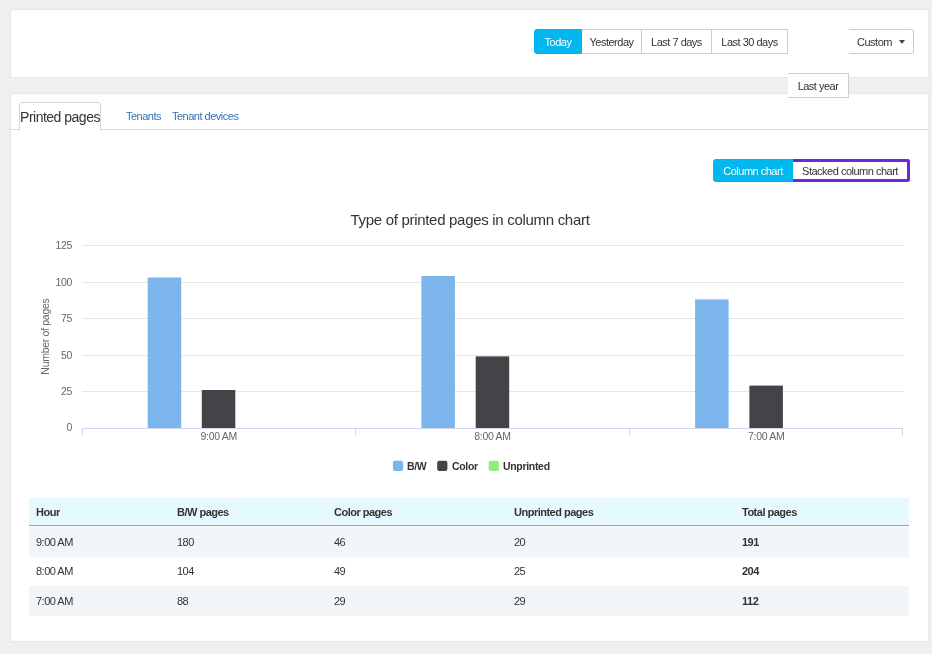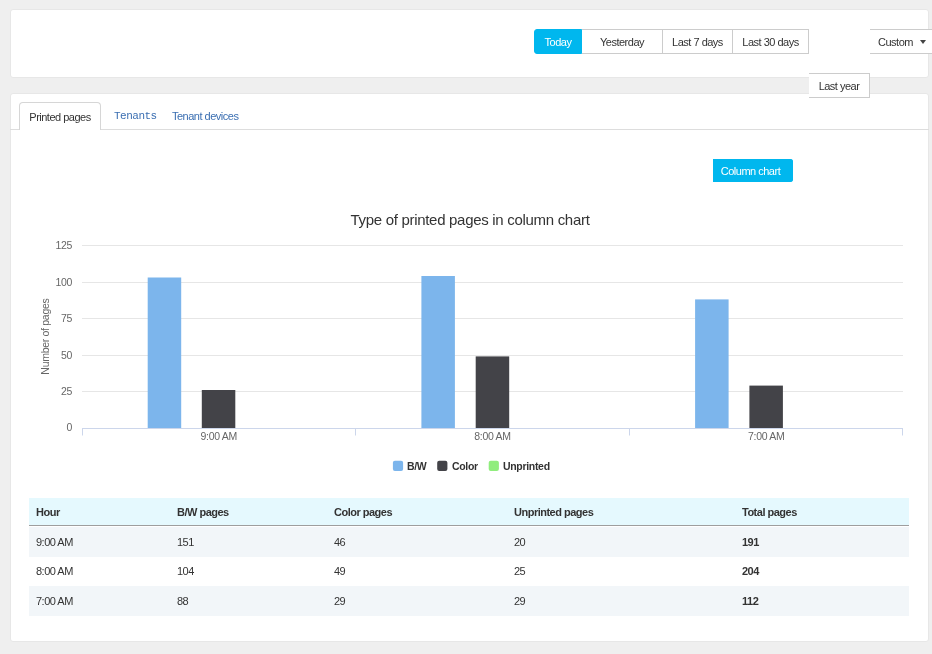--- a/index.html
+++ b/index.html
@@ -13,62 +13,63 @@
 #dates { left:534px; top:29px; height:25px; }
 #dates .b { height:25px; border:1px solid #ccc; border-left-width:0; background:#fff; color:#333;
   font-size:11px; letter-spacing:-0.5px; display:flex; align-items:center; justify-content:center; }
 #dates .b:first-child { border-left-width:1px; border-radius:3px 0 0 3px; }
 #dates .b:last-child { border-radius:0 3px 3px 0;justify-content:center; }
 #dates .b.on { background:#00b7ee; border-color:#00b7ee; color:#fff; }
 .caret { display:inline-block; width:0; height:0; border-left:4px solid transparent; border-right:4px solid transparent; border-top:4px solid #444; margin-left:7px; border-left-width:3px; border-right-width:3px; }
 
 
 #tabline { left:10px; top:129px; width:919px; height:1px; background:#ddd; }
-#tab1 { left:19px; top:102px; width:82px; height:28px; background:#fff; border:1px solid #d6d6d6; border-bottom:none; border-radius:4px 4px 0 0; color:#333; font-size:11px; letter-spacing:-0.5px; display:flex; align-items:center; justify-content:center; z-index:2; }
+#tab1 { left:19px; top:102px; width:82px; height:28px; background:#fff; border:1px solid #d6d6d6; border-bottom:none; border-radius:4px 4px 0 0; color:#333; font-size:14px; letter-spacing:-0.5px; display:flex; align-items:center; justify-content:center; z-index:2; }
 .tablink { top:102px; height:28px; display:flex; align-items:center; color:#3b6fb2; font-size:11px; letter-spacing:-0.5px; }
-#tab2 { left:114px;font-family:Liberation Mono, monospace; }
+#tab2 { left:126px; }
 #tab3 { left:172px; }
 
 
 #ctoggle { left:713px; top:159px; height:23px; }
-#ctoggle .b { height:23px; border:5px solid #6d28d9; background:#fff; color:#333; font-size:11px; letter-spacing:-0.5px; display:flex; align-items:center; justify-content:center; }
+#ctoggle .b { height:23px; border:3px solid #6d28d9; background:#fff; color:#333; font-size:11px; letter-spacing:-0.5px; display:flex; align-items:center; justify-content:center; }
 #ctoggle .b.on { background:#00b7ee; border-color:#00b7ee; color:#fff; border-radius:3px 0 0 3px; }
 #ctoggle .b:last-child { border-left-width:0; border-radius:0 3px 3px 0; }
 
 
 .trow { left:29px; width:880px; position:absolute; font-size:11px; letter-spacing:-0.5px; color:#333; }
 .trow span { position:absolute; top:50%; transform:translateY(-50%); white-space:nowrap; }
 .c1 { left:7px; } .c2 { left:148px; } .c3 { left:305px; } .c4 { left:485px; } .c5 { left:713px; }
 #thead { top:498px; height:28px; background:#e5f9fe; border-bottom:1px solid #9e9e9e; font-weight:bold; }
 #tr1 { top:527px; height:29.5px; background:#f2f6f9; }
 #tr2 { top:556.5px; height:29.5px; background:#fff; }
 #tr3 { top:586px; height:29.5px; background:#f2f6f9; }
 .tot { font-weight:bold; }
 </style>
 </head>
 <body>
 <div id="topbar" class="abs"></div>
 <div id="panel" class="abs"></div>
 
 <div id="dates" class="abs btngrp">
   <div class="b on" style="width:48px;">Today</div>
-  <div class="b" style="width:81px;">Yesterday</div>
+  <div class="b" style="width:60px;">Yesterday</div>
   <div class="b" style="width:70px;">Last 7 days</div>
   <div class="b" style="width:76px;">Last 30 days</div>
   <div class="b" style="width:61px;margin-top:44px;">Last year</div>
   <div class="b" style="width:65px;">Custom <span class="caret"></span></div>
 </div>
 
 <div id="tabline" class="abs"></div>
 <div id="tab1" class="abs">Printed pages</div>
 <div id="tab2" class="abs tablink">Tenants</div>
 <div id="tab3" class="abs tablink">Tenant devices</div>
 
 <div id="ctoggle" class="abs btngrp">
   <div class="b on" style="width:80px;">Column chart</div>
+  <div class="b" style="width:117px;">Stacked column chart</div>
 </div>
 
 <svg class="abs" style="left:10px; top:93px;" width="919" height="549" viewBox="0 0 919 549">
 
   <g stroke="#e6e6e6" stroke-width="1">
     <line x1="72" y1="152.5" x2="893" y2="152.5"></line>
     <line x1="72" y1="189.5" x2="893" y2="189.5"></line>
     <line x1="72" y1="225.5" x2="893" y2="225.5"></line>
     <line x1="72" y1="262.5" x2="893" y2="262.5"></line>
     <line x1="72" y1="298.5" x2="893" y2="298.5"></line>
@@ -124,21 +125,21 @@
 
 <div id="thead" class="trow abs">
   <span class="c1">Hour</span>
     <span class="c2">B/W pages</span>
     <span class="c3">Color pages</span>
     <span class="c4">Unprinted pages</span>
     <span class="c5">Total pages</span>
 </div>
 <div id="tr1" class="trow abs">
   <span class="c1">9:00 AM</span>
-    <span class="c2">151</span>
+    <span class="c2">180</span>
     <span class="c3">46</span>
     <span class="c4">20</span>
     <span class="c5 tot">191</span>
 </div>
 <div id="tr2" class="trow abs">
   <span class="c1">8:00 AM</span>
     <span class="c2">104</span>
     <span class="c3">49</span>
     <span class="c4">25</span>
     <span class="c5 tot">204</span>

